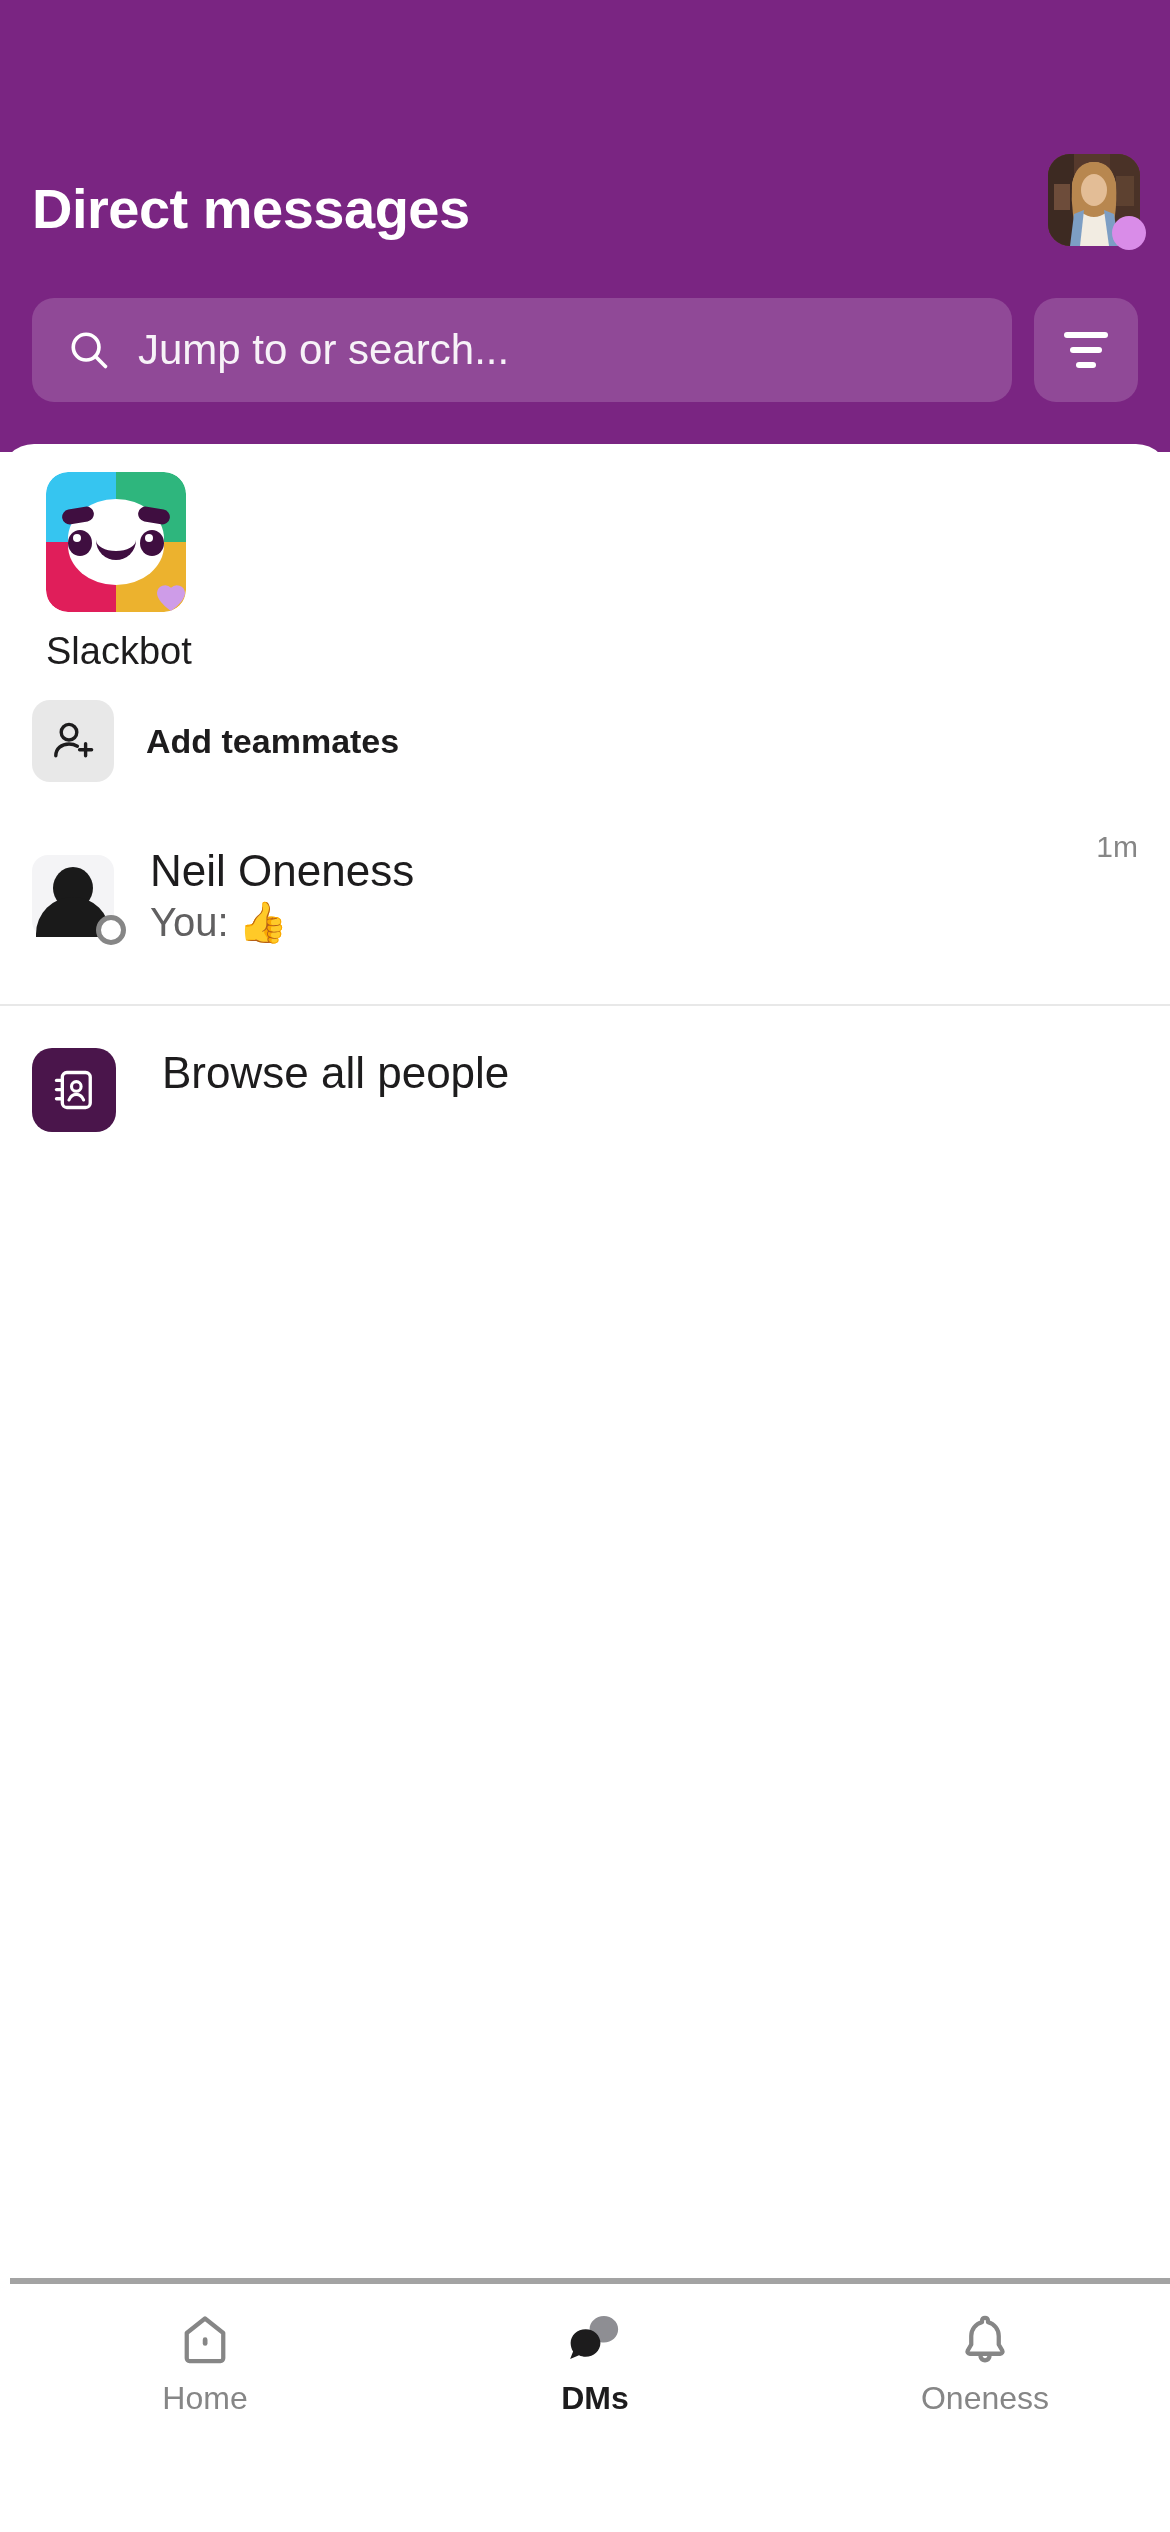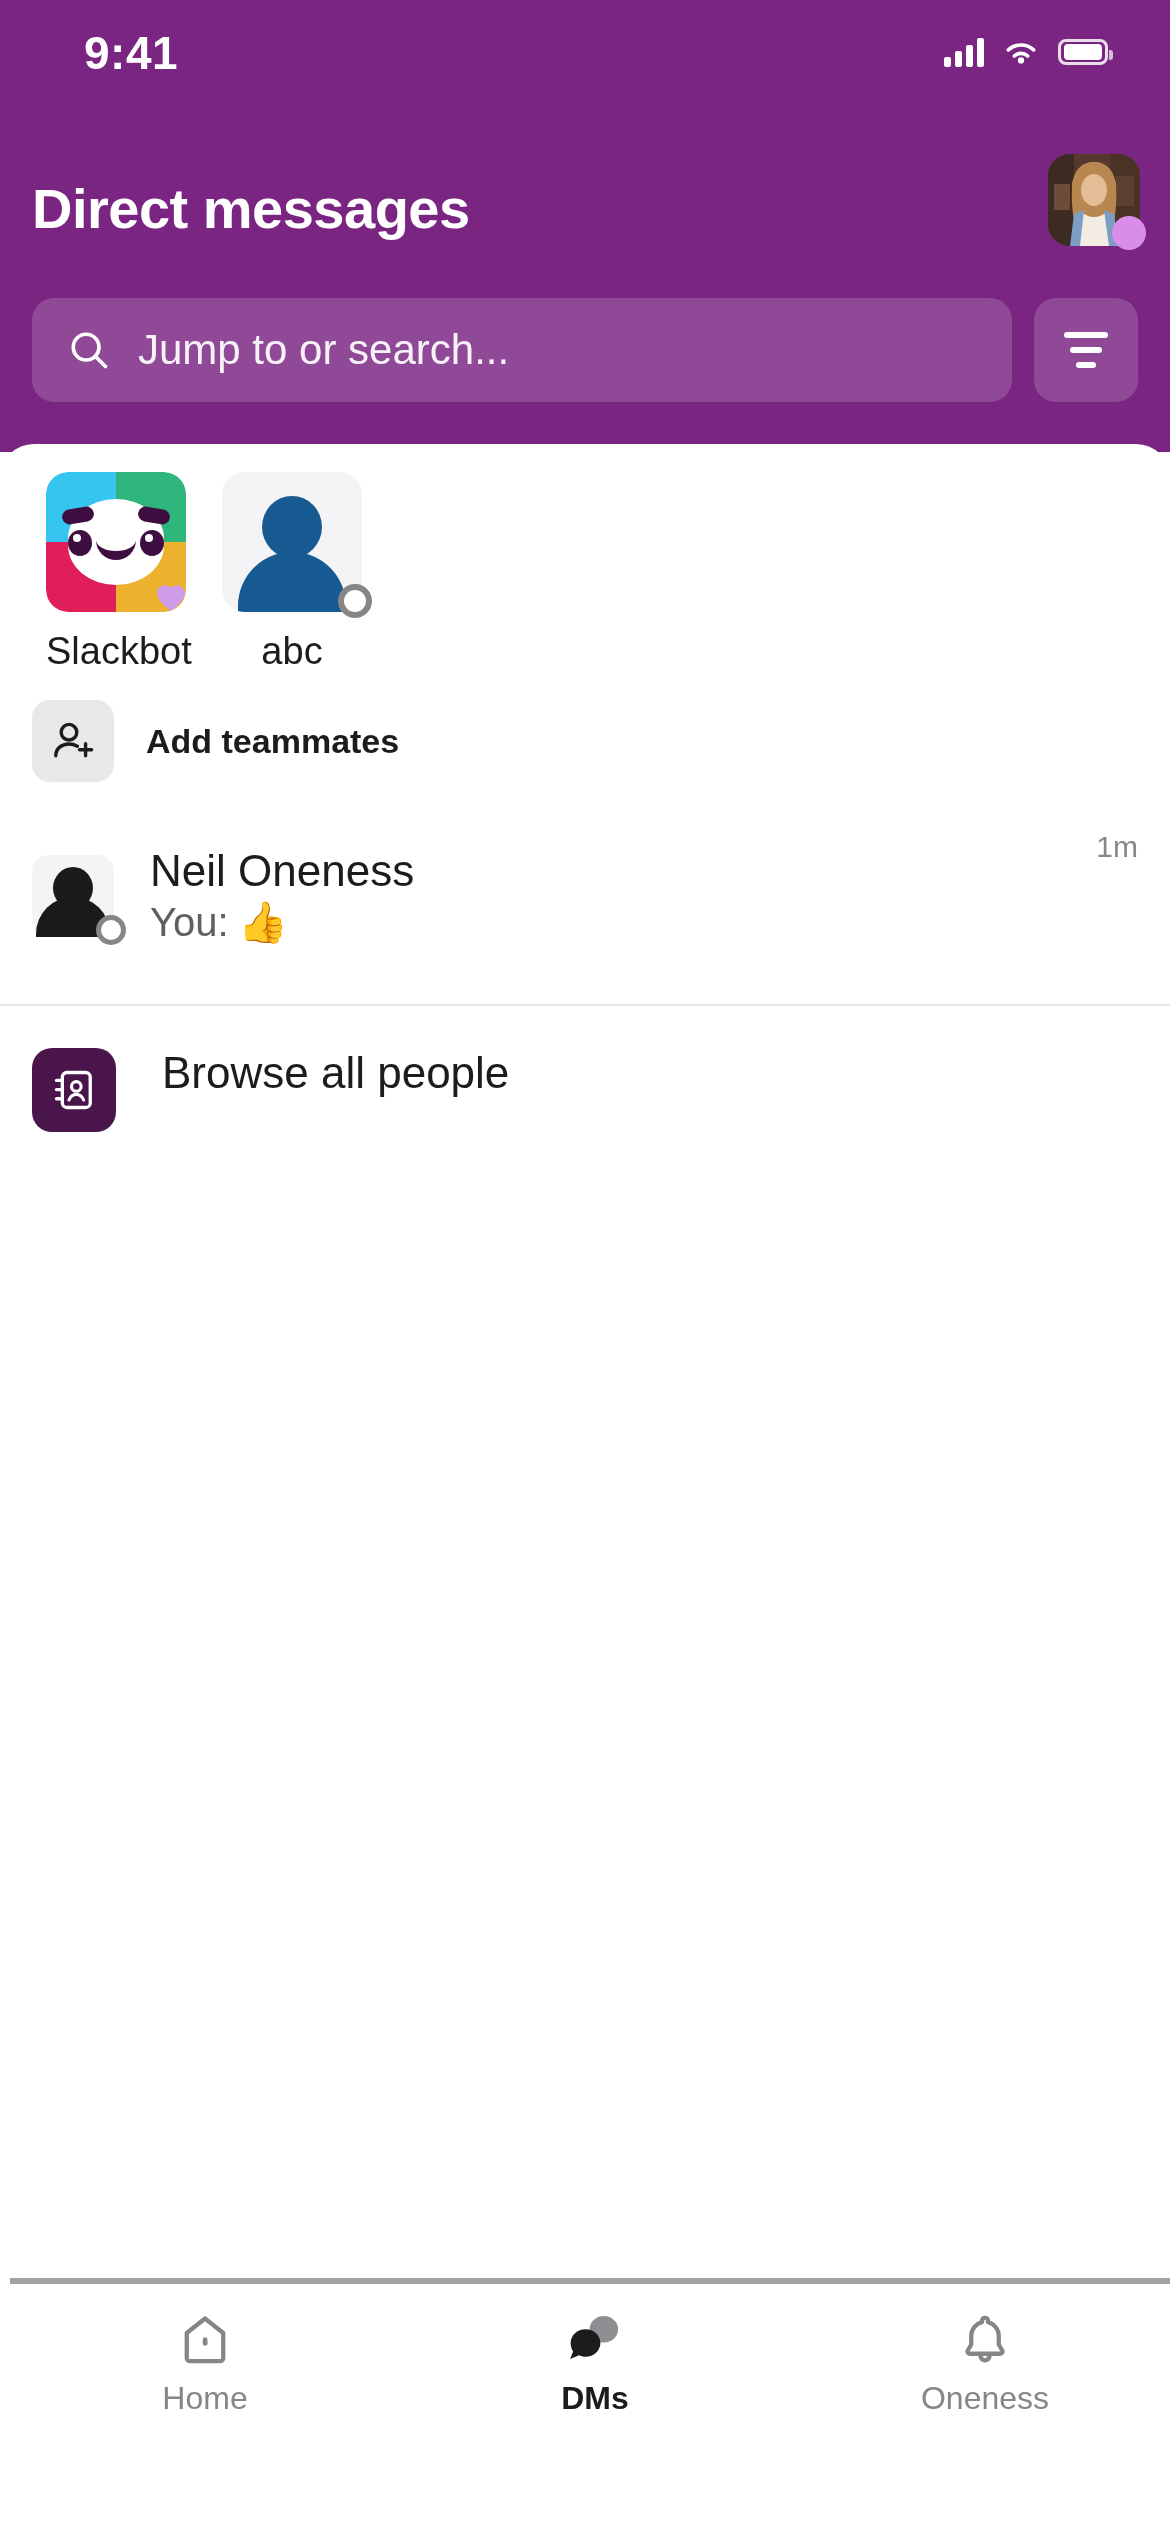--- a/index.html
+++ b/index.html
@@ -192,39 +192,20 @@
   .home-indicator{
     position:absolute; left:50%; transform:translateX(-50%); bottom:22px;
     width:280px;height:12px;border-radius:8px;background:#0B0B0B;
   }
 </style>
 </head>
 <body>
 
 <div class="header">
 
-  <div class="statusbar">
-    <div class="status-time">9:41</div>
-    <div class="status-right">
-      <div class="sig-bars">
-          <i></i>
-          <i></i>
-          <i></i>
-          <i></i>
-        </div>
-      <svg width="42" height="32" viewBox="0 0 24 18">
-        <path d="M12 15.6a1.8 1.8 0 100-3.6 1.8 1.8 0 000 3.6z" fill="#fff"></path>
-        <path d="M8.2 11.3a5.6 5.6 0 017.6 0" stroke="#fff" stroke-width="2.1" fill="none" stroke-linecap="round"></path>
-        <path d="M4.8 7.8a10.6 10.6 0 0114.4 0" stroke="#fff" stroke-width="2.1" fill="none" stroke-linecap="round"></path>
-      </svg>
-      <div class="batt">
-          <i></i>
-        </div>
-    </div>
-  </div>
 
   <div class="page-title">Direct messages</div>
 
   <div class="avatar-wrap">
     <div class="avatar-img">
       <svg width="92" height="92" viewBox="0 0 92 92">
         <rect width="92" height="92" fill="#56392c"></rect>
         <rect x="0" y="0" width="26" height="92" fill="#3d2a22"></rect>
         <rect x="62" y="0" width="30" height="92" fill="#4a3227"></rect>
         <rect x="6" y="30" width="16" height="26" fill="#6d4c3a"></rect>
@@ -276,30 +257,20 @@
             <div class="eye r"></div>
           <div class="smile"></div>
         </div>
         <svg class="heart-badge" viewBox="0 0 24 24">
           <path d="M12 21s-8-5.1-8-10.3A4.7 4.7 0 0112 7.9 4.7 4.7 0 0120 10.7C20 15.9 12 21 12 21z" fill="#CE9CE8"></path>
         </svg>
       </div>
       <div class="quick-label">Slackbot</div>
     </div>
 
-    <div class="quick-item">
-      <div class="quick-avatar">
-        <div class="abc-av">
-            <div class="head"></div>
-            <div class="body"></div>
-          </div>
-        <div class="status-ring"></div>
-      </div>
-      <div class="quick-label">abc</div>
-    </div>
 
   </div>
 
   <div class="row row-add">
     <div class="add-icon-box">
       <svg width="48" height="48" viewBox="0 0 24 24">
         <circle cx="10" cy="7.6" r="3.9" stroke="#1D1C1D" stroke-width="1.7" fill="none"></circle>
         <path d="M3.4 19.4c0-3.7 2.9-5.9 6.6-5.9 1.6 0 3 .4 4.2 1.1" stroke="#1D1C1D" stroke-width="1.7" fill="none" stroke-linecap="round"></path>
         <line x1="18.3" y1="13.4" x2="18.3" y2="19.4" stroke="#1D1C1D" stroke-width="1.7" stroke-linecap="round"></line>
         <line x1="15.3" y1="16.4" x2="21.3" y2="16.4" stroke="#1D1C1D" stroke-width="1.7" stroke-linecap="round"></line>

